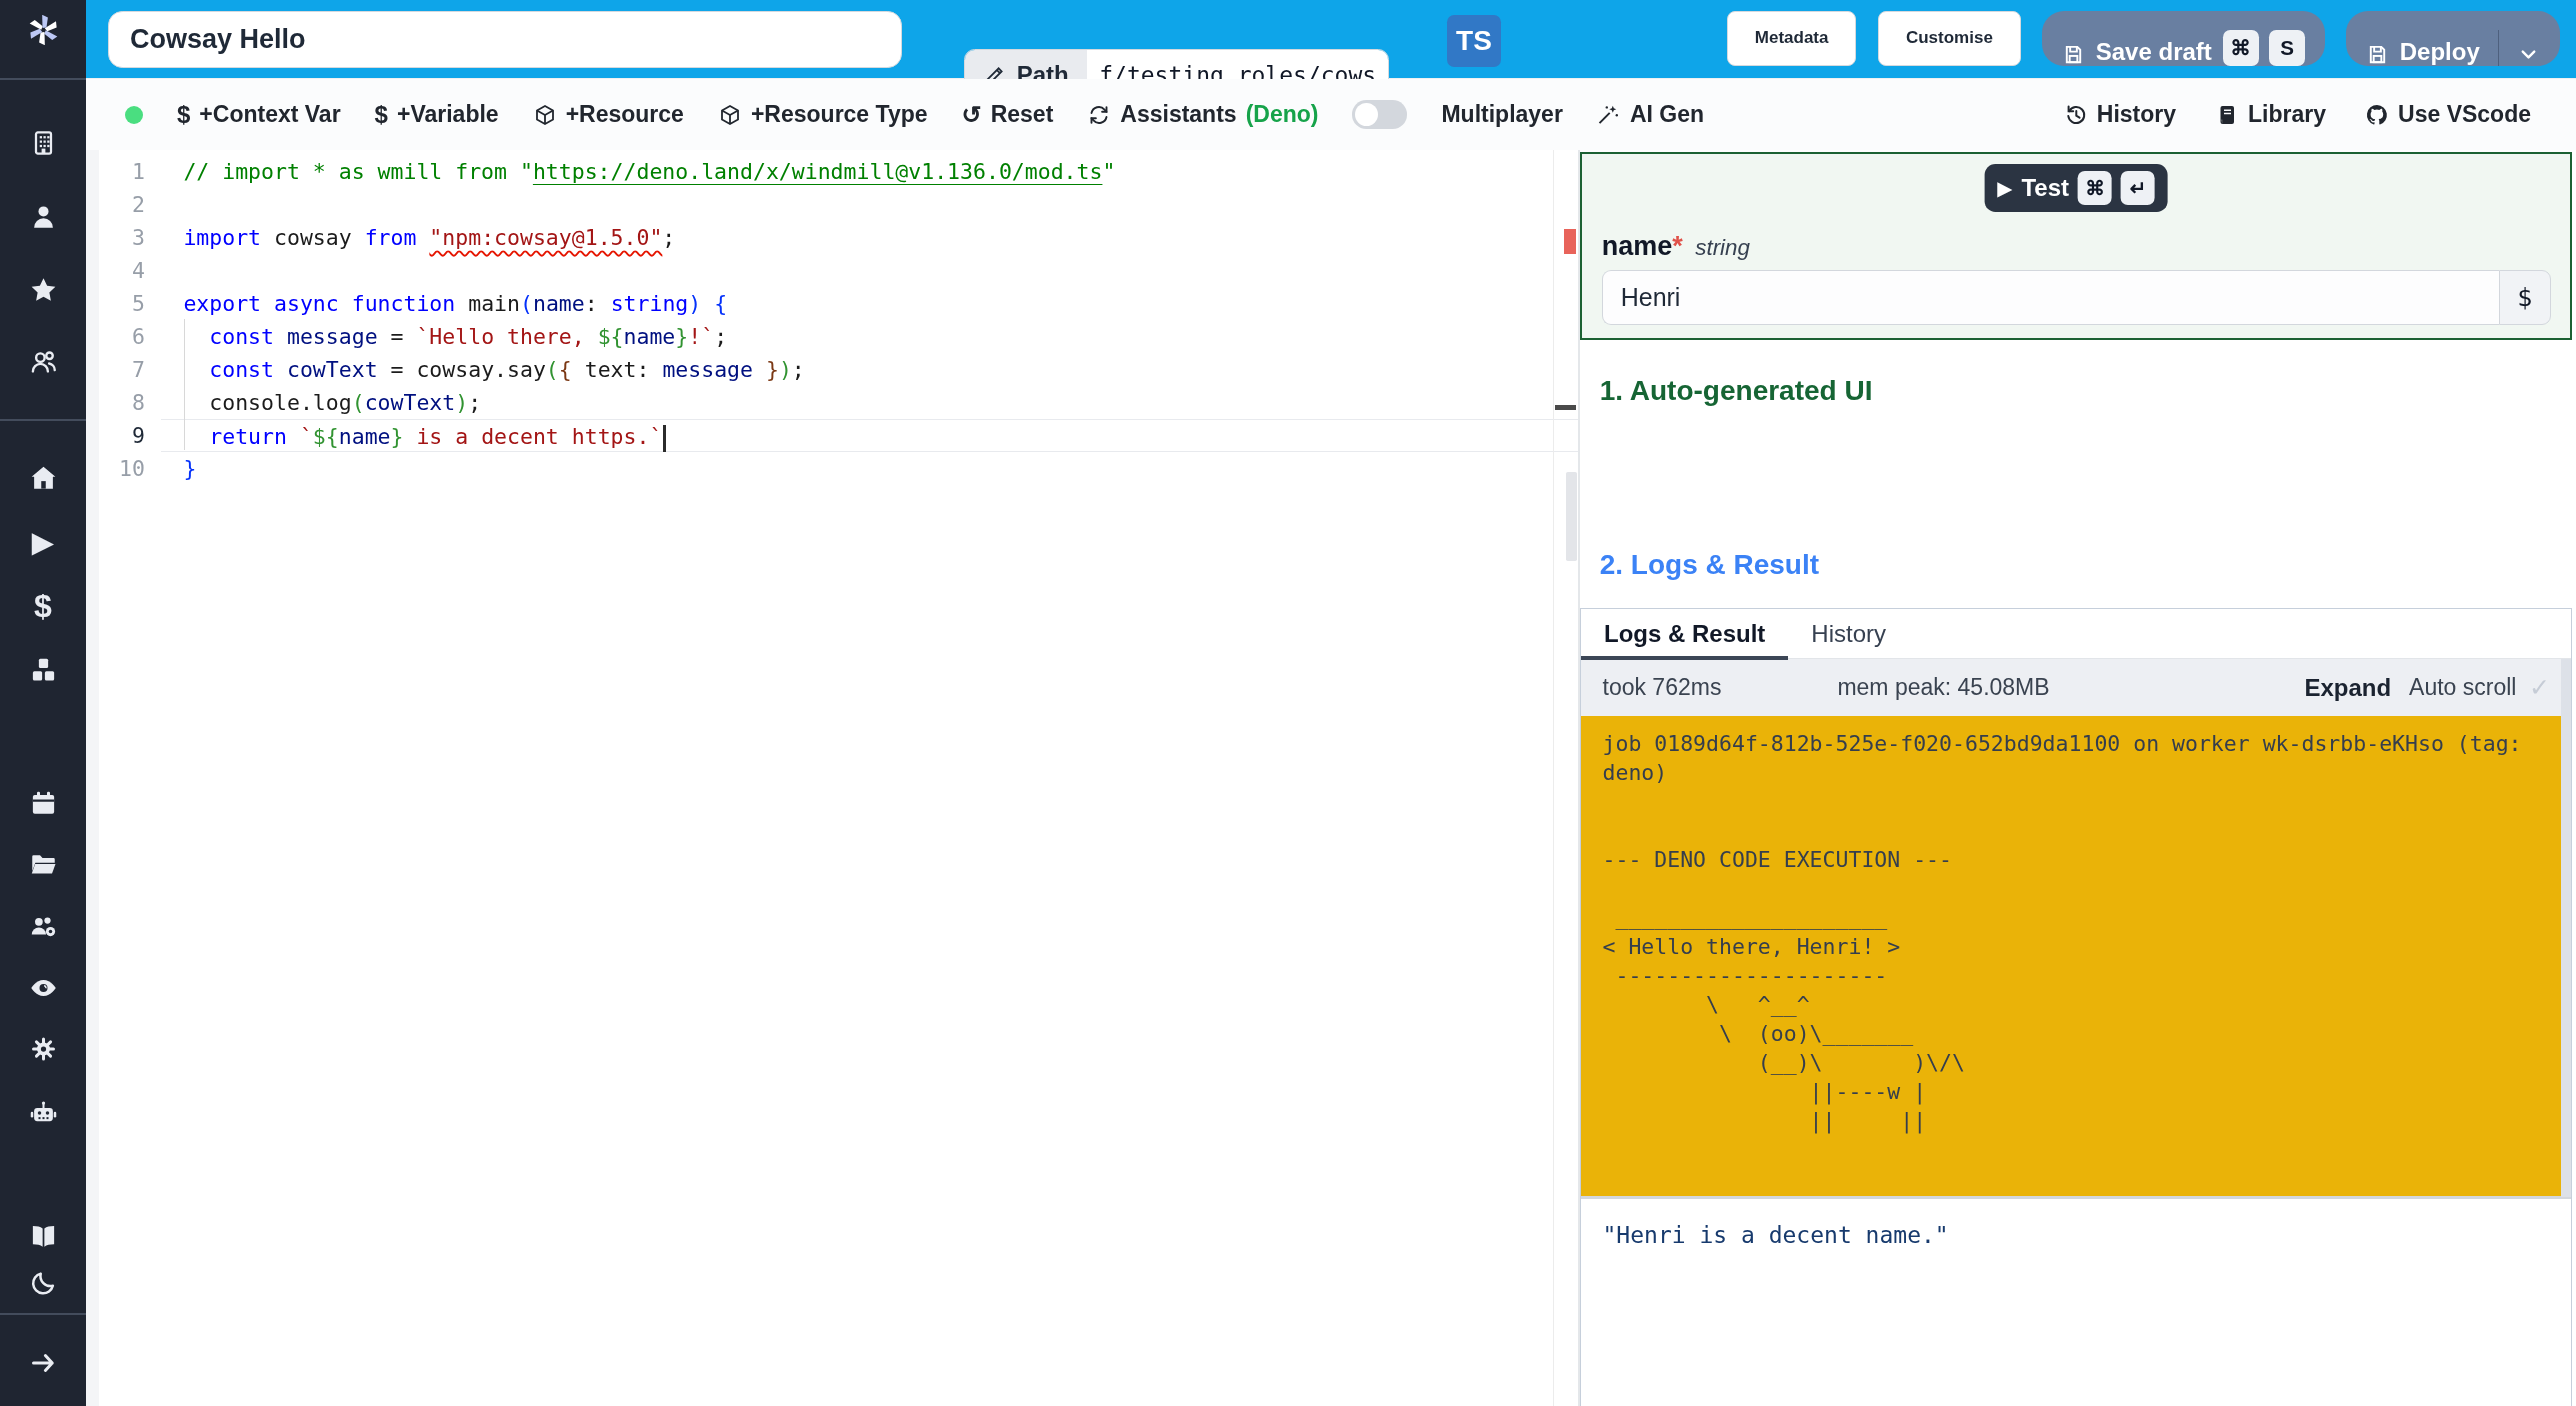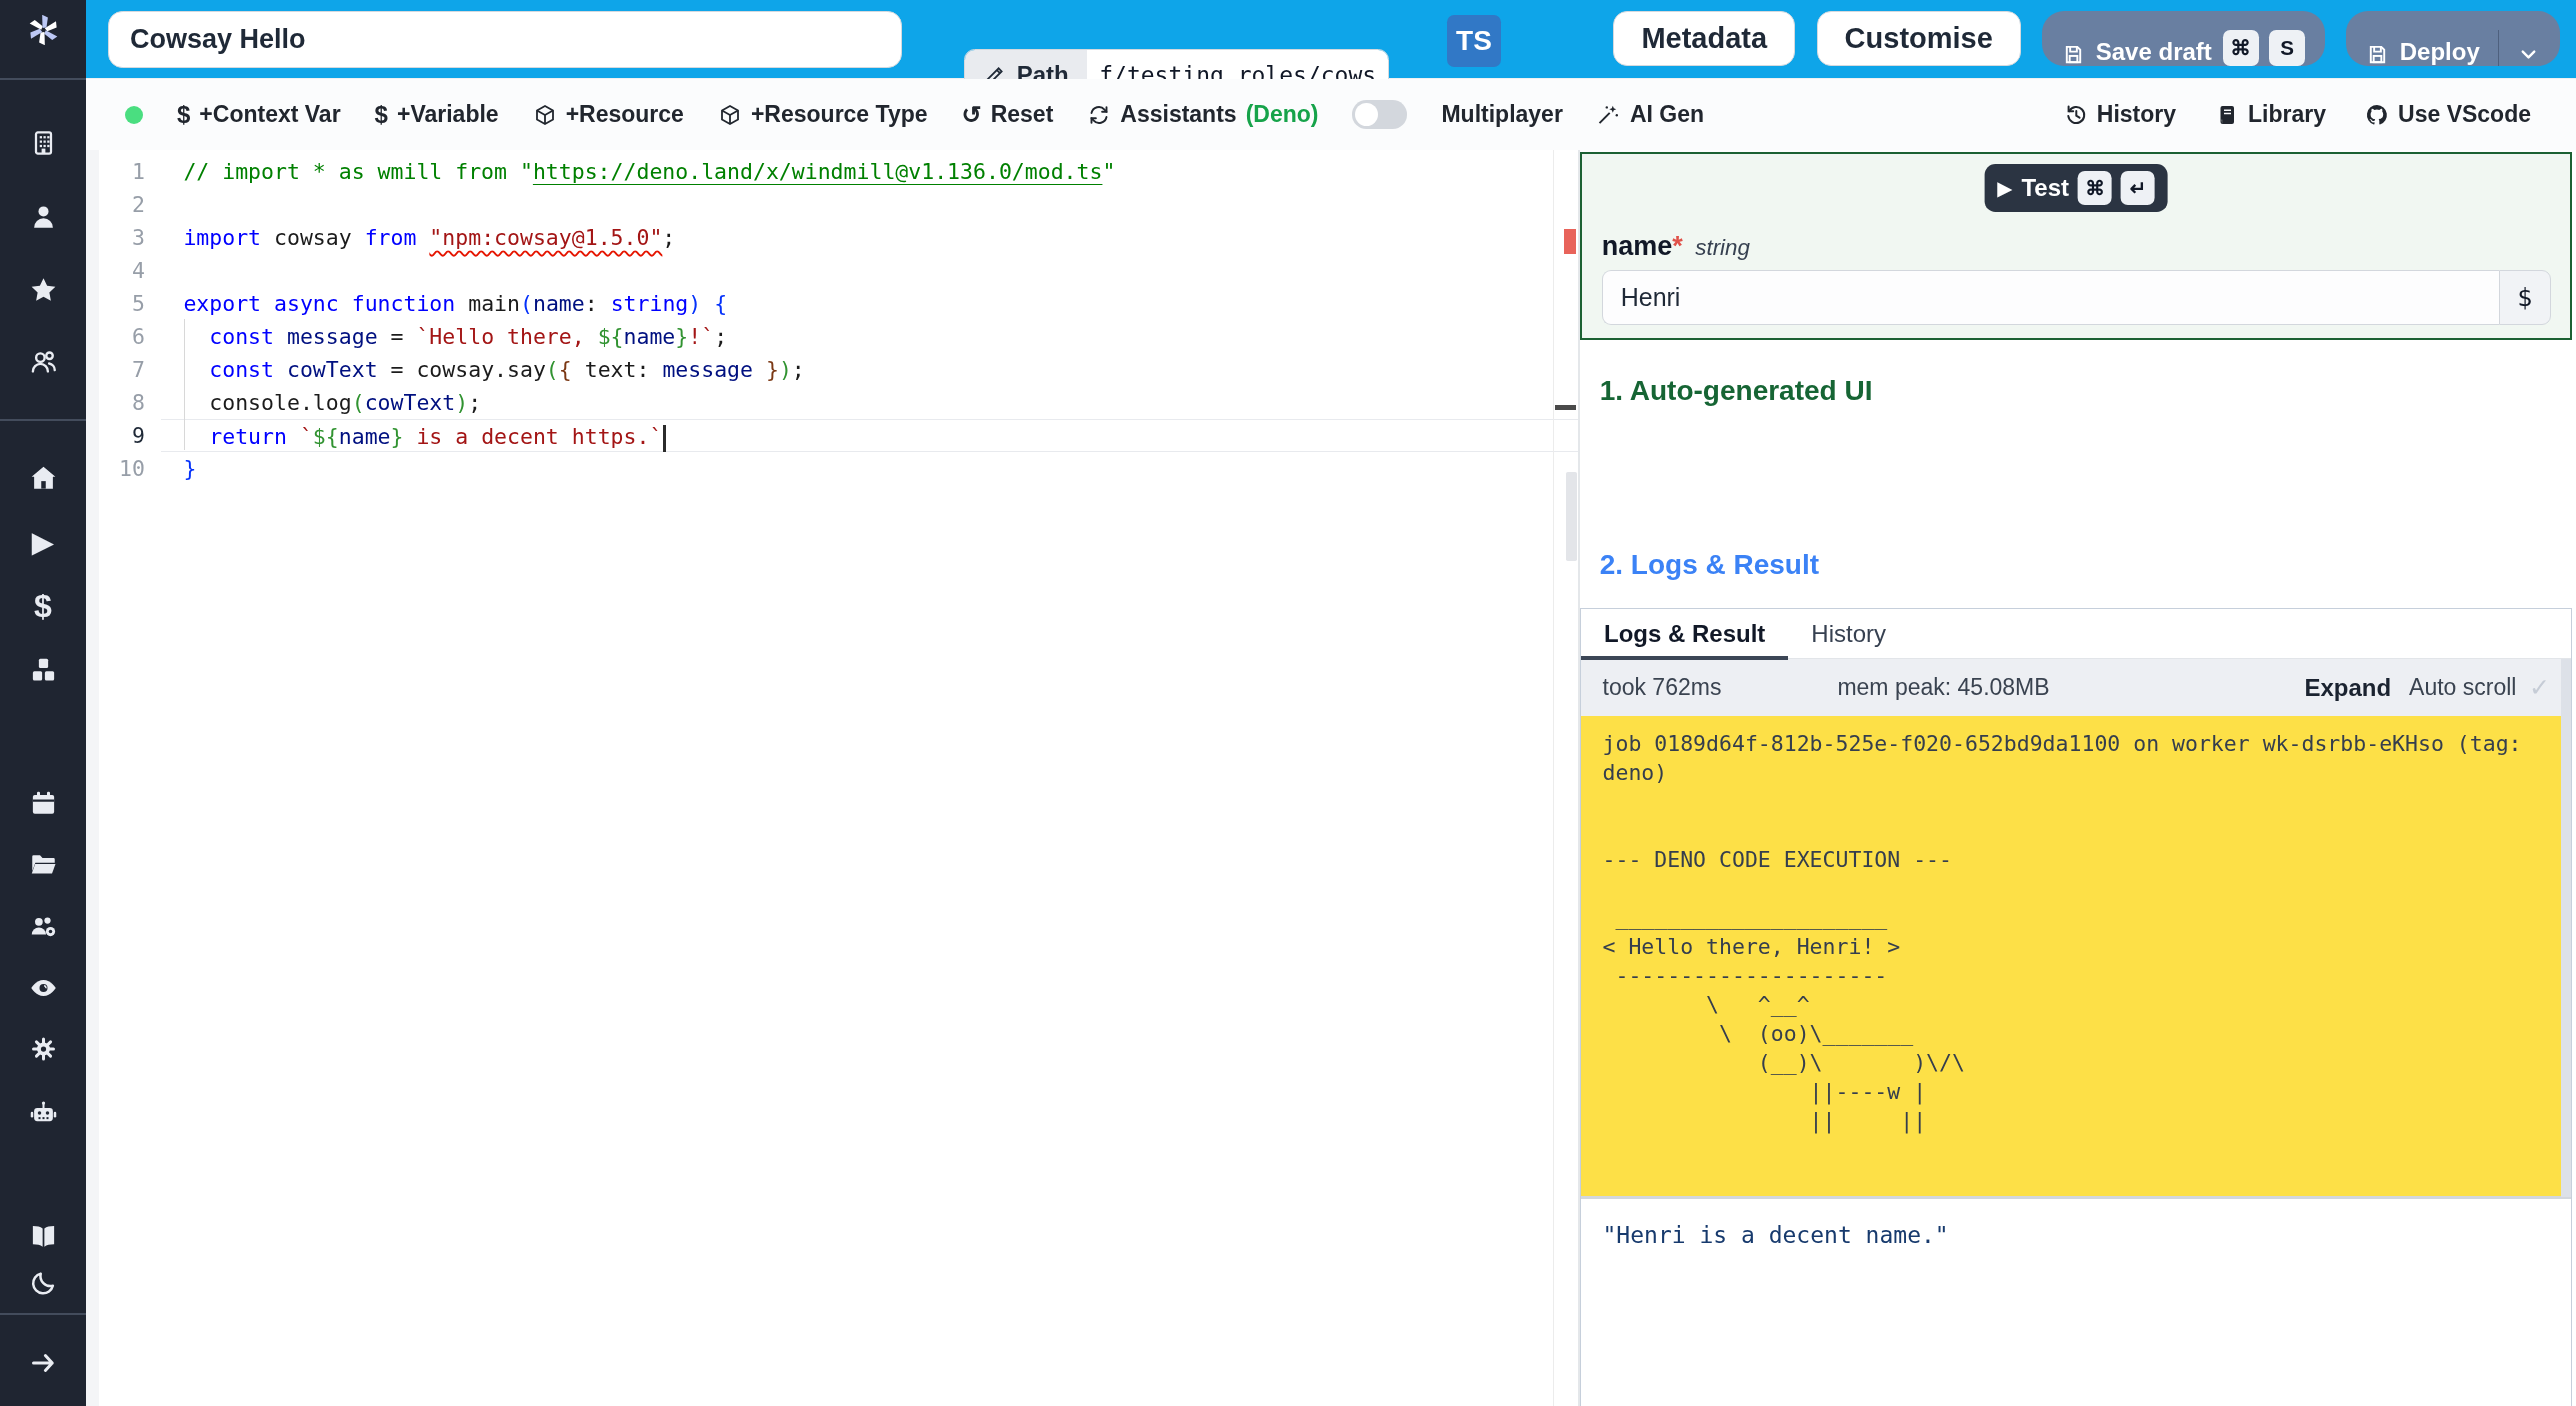--- a/index.html
+++ b/index.html
@@ -23,21 +23,21 @@
   #path-group { position:absolute; left:878px; top:13.4px; height:52px; display:flex; align-items:stretch;
     border:1.8px solid #d5d9de; border-radius:10.7px; overflow:hidden;margin-top:36px; }
   #path-btn { background:#e9ebef; display:flex; align-items:center; gap:10.7px; padding:0 18px;
     font-size:24px; font-weight:bold; color:#1f2937; cursor:pointer; border:none; }
   #path-btn svg { width:23px; height:23px; }
   #path-input { width:301px; border:none; outline:none; padding:0 12.5px; font-family:"DejaVu Sans Mono",monospace;
     font-size:23px; color:#111827; }
   #ts-badge { position:absolute; left:1361px; top:15px; width:54px; height:52px; background:#3178c6; color:#fff;
     border-radius:7.2px; display:flex; align-items:center; justify-content:center; font-size:28px; font-weight:bold; }
   #header-actions { position:absolute; right:16px; top:10.7px; height:55px; display:flex; gap:21.5px; align-items:stretch; }
-  .btn-light { background:#fff; border:1.8px solid #d5d9de; border-radius:14px; padding:0 27px; font-size:29px;
+  .btn-light { background:#fff; border:1.8px solid #d5d9de; border-radius:8px; padding:0 27px; font-size:17px;
     font-weight:600; color:#1f2937; cursor:pointer; font-family:inherit; }
   .btn-slate { background:#697fa1; color:#fff; border:none; border-radius:22px; padding:0 19.7px; font-size:24px;
     font-weight:bold; display:flex; align-items:flex-end; gap:10.7px; cursor:pointer; font-family:inherit; }
   .btn-slate svg { width:23px; height:23px; }
   .kbd { background:#eef1f5; color:#111827; border-radius:7.2px; height:36px; min-width:36px; padding:0 7.2px;
     font-size:20.6px; font-weight:600; display:flex; align-items:center; justify-content:center; }
   .deploy-sep { width:1.8px; height:36px; background:rgba(30,40,60,.35); margin:0 7.2px; }
 
   
   #toolbar { position:absolute; left:86px; top:79px; right:0; height:72px; background:#fbfcfd;
@@ -111,21 +111,21 @@
   .tab { display:flex; align-items:center; padding:0 23px; font-size:24px; color:#374151; background:none; border:none;
     cursor:pointer; font-family:inherit; position:relative; }
   .tab.active { color:#111827; font-weight:600; }
   .tab.active::after { content:""; position:absolute; left:0; right:0; bottom:-1.8px; height:3.6px; background:#3c4656; }
   #log-status { height:57px; background:#edeff3; display:flex; align-items:center; padding:0 21.5px; font-size:23px; color:#3a4350; }
   #mem-peak { margin-left:116px; }
   #status-spacer { flex:1; }
   #expand-btn { font-weight:bold; color:#1b2330; background:none; border:none; font-size:24px; cursor:pointer; font-family:inherit; }
   #autoscroll { margin-left:18px; display:flex; align-items:center; gap:12.5px; cursor:pointer; }
   #autoscroll .chk { color:#c6ccd6; font-size:25px; }
-  #log-pre { background:#fde047; padding:12.5px 21.5px; font-family:"DejaVu Sans Mono",monospace; font-size:21.5px;
+  #log-pre { background:#eab308; padding:12.5px 21.5px; font-family:"DejaVu Sans Mono",monospace; font-size:21.5px;
     line-height:29px; color:#353e4d; white-space:pre; height:480px; overflow:hidden; margin:0; }
   #log-divider { height:2.7px; background:#d3d7dd; }
   #result-area { background:#fff; padding:23px 21.5px; font-family:"DejaVu Sans Mono",monospace; font-size:23px;
     color:#173a6d; white-space:pre; }
   #card-scrollbar { position:absolute; right:0; top:50px; width:10.7px; height:538px; background:#dde1e8; }
 </style>
 </head>
 <body>
 
 <div id="app">

